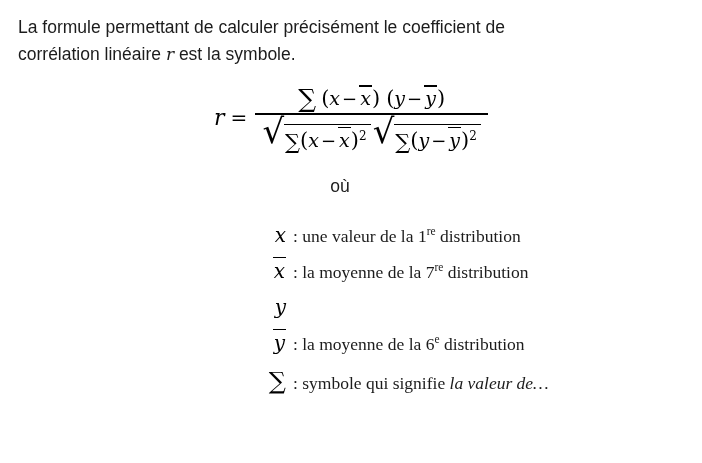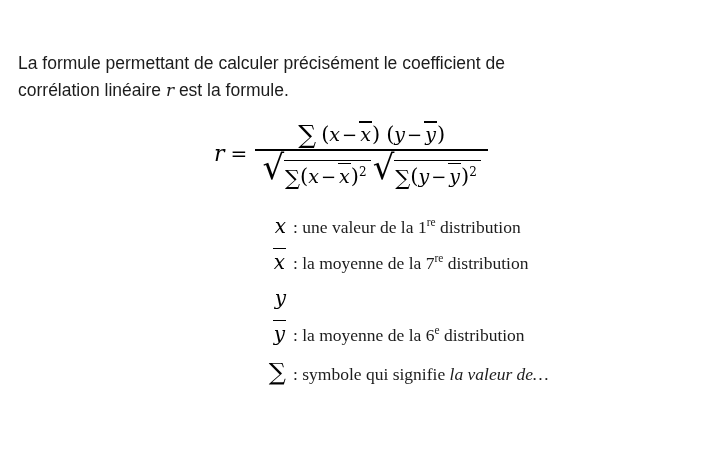--- a/index.html
+++ b/index.html
@@ -19,21 +19,20 @@
     width: 702px;
     height: 463px;
     box-sizing: border-box;
     padding: 14px 18px 0 18px;
   }
   .intro {
     font-size: 17.5px;
     line-height: 1.55;
     color: #1c1c1c;
     max-width: 672px;
-    margin-top: 36px;
   }
   .mi {
     font-family: "DejaVu Serif", serif;
     font-style: italic;
     font-size: 17px;
   }
 
   
   .formula-block {
     margin-top: 16px;
@@ -189,21 +188,21 @@
 </style>
 </head>
 <body>
 
 <div class="page">
 
   <div class="intro">
     <span>La formule permettant de calculer précisément le coefficient de</span><br>
     <span>corrélation linéaire</span>
     <span class="mi">r</span>
-    <span>est la formule.</span>
+    <span>est la symbole.</span>
   </div>
 
   <div class="formula-block">
     <div class="formula">
       <span class="lhs">r</span>
       <span class="eq">=</span>
 
       <span class="frac">
 
         <span class="num">
@@ -229,20 +228,21 @@
             <span class="sign">√</span>
             <span class="body">
               <span class="sum sum-sm">∑</span><span class="term"><span class="paren">(</span><span>y</span><span class="op">−</span><span class="ovl">y</span><span class="paren">)</span><span class="sup">2</span></span>
             </span>
           </span>
         </span>
       </span>
     </div>
   </div>
 
+  <div class="ou">où</div>
 
   <div class="legend">
 
     <div class="legend-row">
       <span class="legend-sym">x</span>
       <span class="legend-txt"><span> : une valeur de la 1</span><sup>re</sup><span> distribution</span></span>
     </div>
 
     <div class="legend-row">
       <span class="legend-sym"><span class="ovl">x</span></span>

